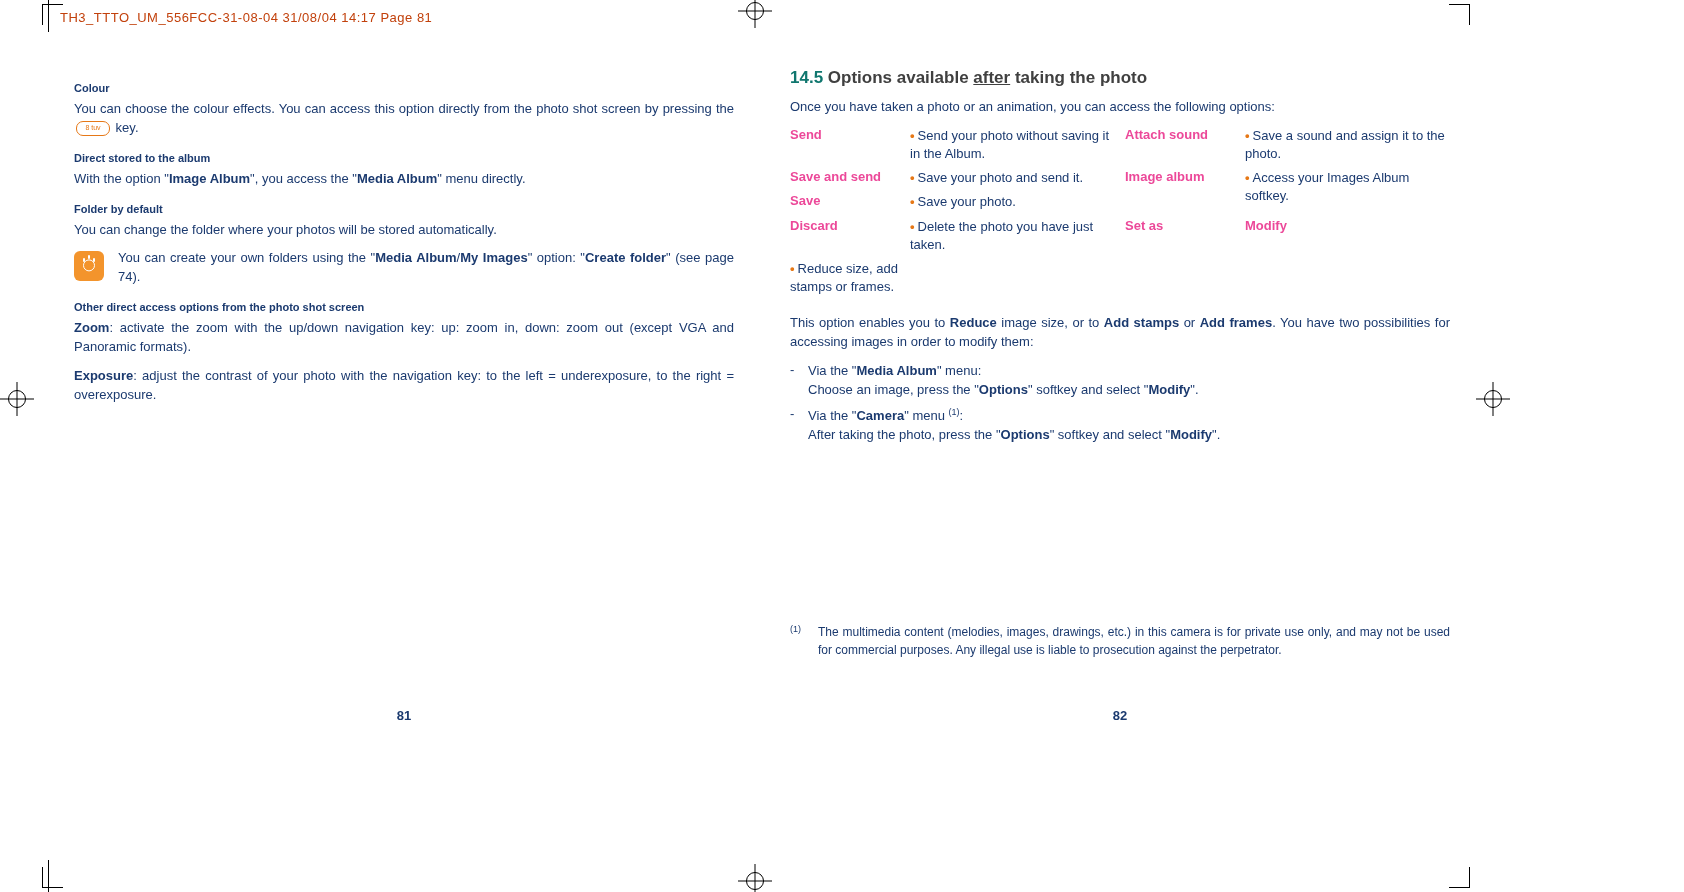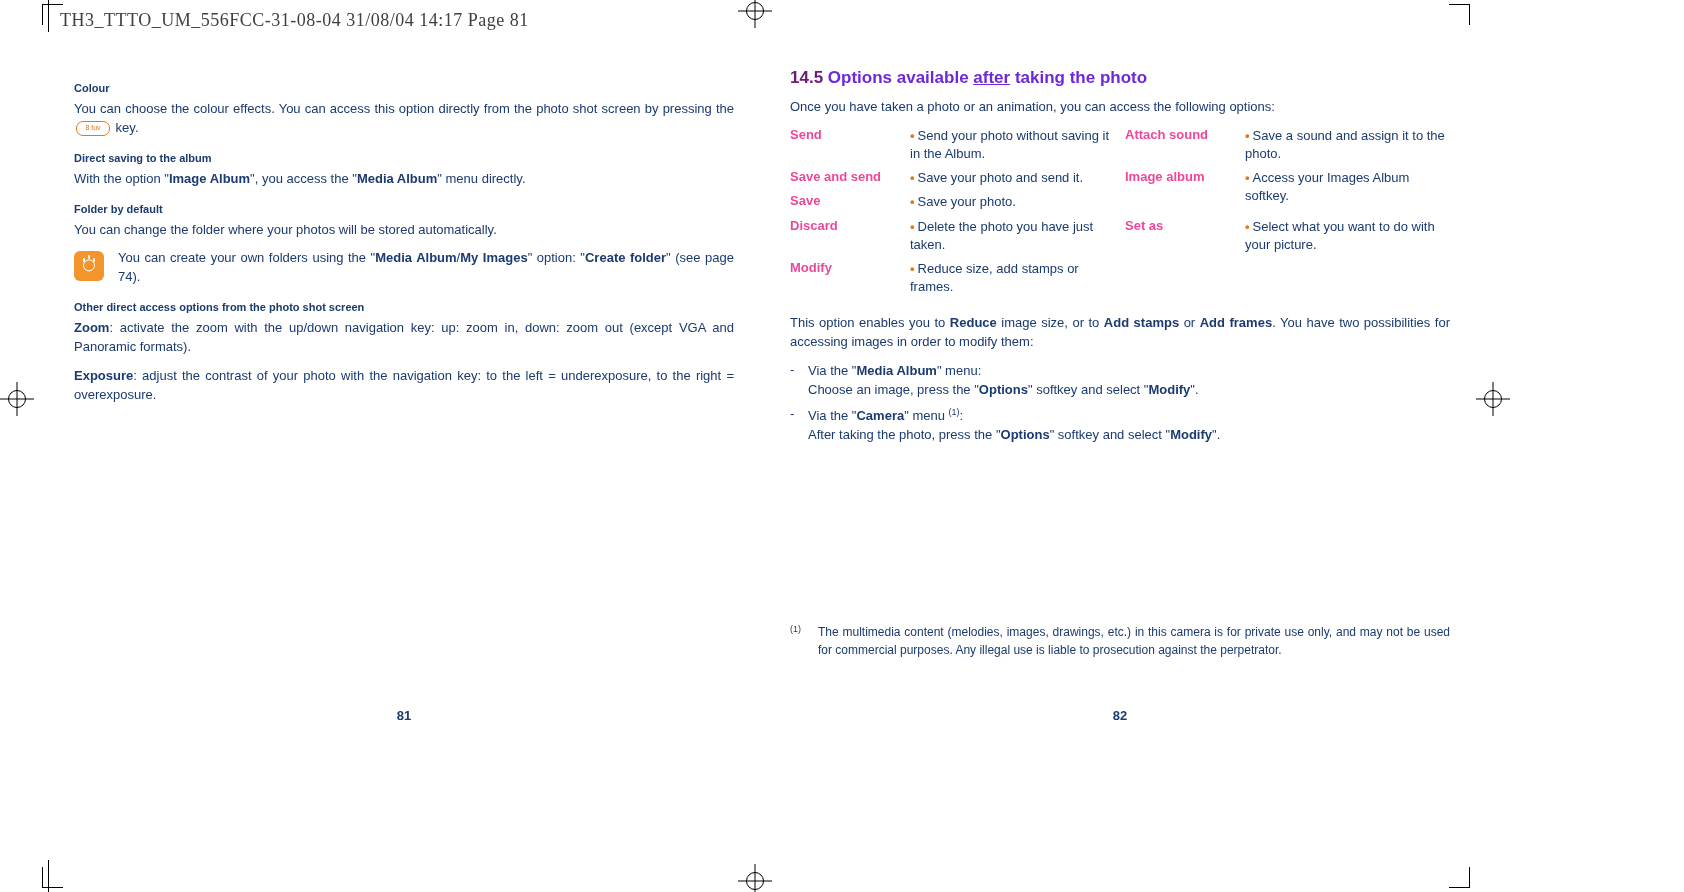--- a/index.html
+++ b/index.html
@@ -11,23 +11,23 @@
     color: #1b3a6f;
     width: 1684px;
     height: 892px;
     position: relative;
     overflow: hidden;
   }
   .header-line {
     position: absolute;
     top: 10px;
     left: 60px;
-    font-family: Liberation Serif, serif;
-    font-size: 18px;
-    color: #404040;
+    font-family: Liberation Sans, sans-serif;
+    font-size: 13px;
+    color: #c2410c;
     letter-spacing: 0.5px;
   }
   .crop {
     position: absolute;
     width: 20px;
     height: 20px;
   }
   .crop-tl { top: 4px; left: 42px; border-left: 1px solid #000; border-top: 1px solid #000; }
   .crop-tr { top: 4px; right: 214px; border-right: 1px solid #000; border-top: 1px solid #000; }
   .crop-bl { bottom: 4px; left: 42px; border-left: 1px solid #000; border-bottom: 1px solid #000; }
@@ -121,22 +121,22 @@
     box-shadow: 5px 3px 0 #fff, -5px 3px 0 #fff;
     border-radius:1px;
   }
   .tip-text { flex: 1; text-align: justify; line-height: 1.45; }
 
   .section-h {
     font-size: 17px;
     font-weight: bold;
     margin: 0 0 10px 0;
   }
-  .section-h .num { color: #701a75; }
-  .section-h .ttl { color: #6d28d9; }
+  .section-h .num { color: #0f766e; }
+  .section-h .ttl { color: #404040; }
   .underline { text-decoration: underline; }
 
   .opts {
     display: grid;
     grid-template-columns: 110px 1fr 110px 1fr;
     column-gap: 10px;
     row-gap: 6px;
     margin-bottom: 18px;
     font-size: 13px;
   }
@@ -191,21 +191,21 @@
     <div class="circ"></div>
   </div>
 
 <div class="page page-left">
 
   <h4 class="sub">Colour</h4>
   <p>
     <span>You can choose the colour effects. You can access this option directly from the photo shot screen by pressing the </span><span class="key-icon">8 tuv</span><span> key.</span>
   </p>
 
-  <h4 class="sub">Direct saving to the album</h4>
+  <h4 class="sub">Direct stored to the album</h4>
   <p>
     <span>With the option "</span><b>Image Album</b><span>", you access the "</span><b>Media Album</b><span>" menu directly.</span>
   </p>
 
   <h4 class="sub">Folder by default</h4>
   <p>You can change the folder where your photos will be stored automatically.</p>
 
   <div class="tip-row">
     <div class="tip-icon"></div>
     <div class="tip-text">
@@ -241,21 +241,20 @@
     <div class="opt-desc"><span class="bullet">•</span><span>Save your photo and send it.</span></div>
     <div class="opt-label" style="grid-row: span 2">Image album</div>
     <div class="opt-desc" style="grid-row: span 2"><span class="bullet">•</span><span>Access your Images Album softkey.</span></div>
 
     <div class="opt-label">Save</div>
     <div class="opt-desc"><span class="bullet">•</span><span>Save your photo.</span></div>
 
     <div class="opt-label">Discard</div>
     <div class="opt-desc"><span class="bullet">•</span><span>Delete the photo you have just taken.</span></div>
     <div class="opt-label">Set as</div>
-    <div class="opt-desc"><span class="bullet">•</span><span>Select what you want to do with your picture.</span></div>
 
     <div class="opt-label">Modify</div>
     <div class="opt-desc"><span class="bullet">•</span><span>Reduce size, add stamps or frames.</span></div>
     <div></div>
       <div></div>
   </div>
 
   <p>
     <span>This option enables you to </span><b>Reduce</b><span> image size, or to </span><b>Add stamps</b><span> or </span><b>Add frames</b><span>. You have two possibilities for accessing images in order to modify them:</span>
   </p>

